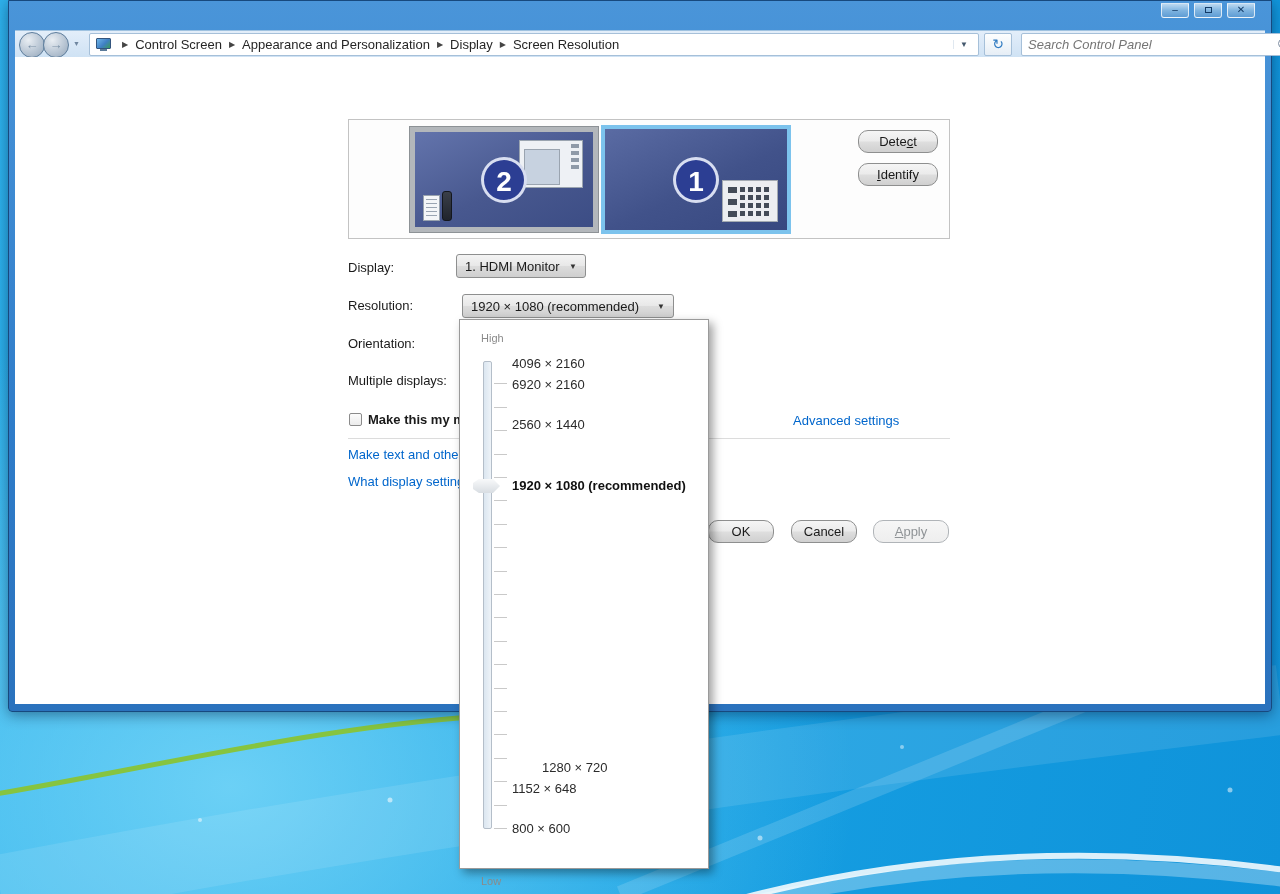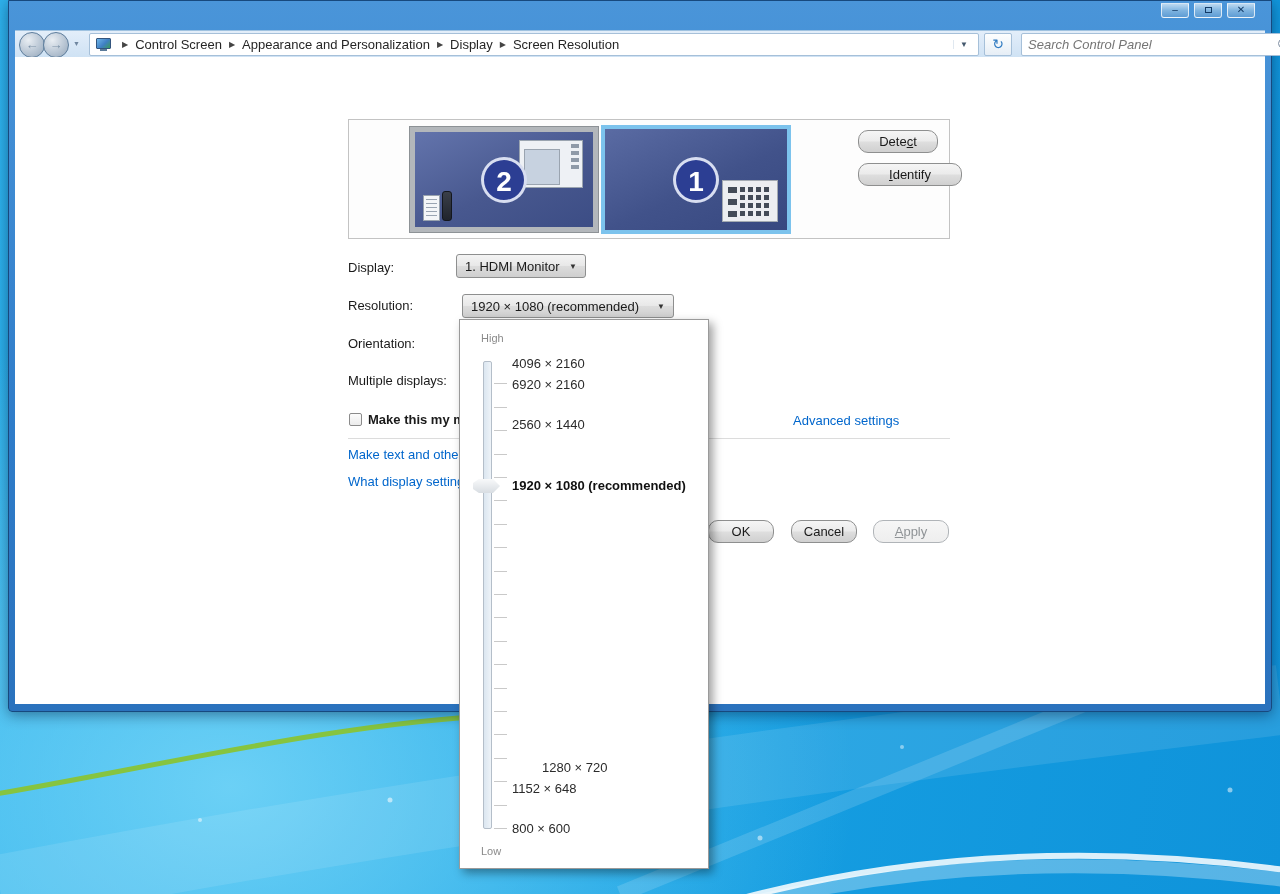--- a/index.html
+++ b/index.html
@@ -103,21 +103,21 @@
 
   
   .btn { position:absolute; height:23px; border:1px solid #8e8f8f; border-radius:10px;
     background:linear-gradient(180deg,#f5f5f5 0%, #ebebeb 48%, #dedede 52%, #d0d0d0 100%);
     font-size:13px; color:#1a1a1a; text-align:center; line-height:21px; cursor:pointer; }
   .btn u { text-decoration:underline; }
   .btn.disabled { border-color:#b0b4b8; color:#8f9396; cursor:default;
     background:linear-gradient(180deg,#f6f6f6,#eeeeee); }
 
   .detect { left:843px; top:73px; width:80px; }
-  .identify { left:843px; top:106px; width:104px; }
+  .identify { left:843px; top:106px; width:80px; }
 
   
   .flabel { position:absolute; left:333px; font-size:13px; color:#1a1a1a; }
   .combo { position:absolute; height:24px; border:1px solid #8e8f8f; border-radius:3px;
     background:linear-gradient(180deg,#f4f4f4,#e8e8e8 48%,#dcdcdc 52%,#cfcfcf);
     font-size:13px; color:#1a1a1a; display:flex; align-items:center; padding:0 8px; cursor:pointer; }
   .combo .arrow { margin-left:auto; font-size:9px; color:#333; padding-left:8px; }
   .combo-display { left:441px; top:197px; width:130px; }
   .combo-res { left:447px; top:237px; width:212px; }
 
@@ -135,21 +135,21 @@
 
   .okbtn { left:693px; top:463px; width:66px; }
   .cancelbtn { left:776px; top:463px; width:66px; }
   .applybtn { left:858px; top:463px; width:76px; }
 
   
   .popup { position:absolute; left:459px; top:319px; width:250px; height:550px; z-index:5;
     background:#fff; border:1px solid #9a9a9a;
     box-shadow:4px 4px 9px rgba(0,0,0,.38); }
   .hl-label { position:absolute; left:21px; font-size:11px; color:#8a8a8a; }
-  .high { top:12px; } .low { top:525px; }
+  .high { top:12px; } .low { top:555px; }
   .groove { position:absolute; left:23px; top:41px; width:9px; height:468px;
     background:linear-gradient(90deg,#dbe6f0,#eef3f8); border:1px solid #b4bec9; border-radius:2px; }
   .ticks { position:absolute; left:34px; top:41px; width:13px; height:470px;
     background:repeating-linear-gradient(180deg, transparent 0 22.4px, #c9c9c9 22.4px 23.4px); }
   .thumb { position:absolute; left:13px; top:159px; width:27px; height:14px;
     background:linear-gradient(180deg,#f8f9fa,#d8dde2);
     clip-path:polygon(22% 0, 74% 0, 100% 50%, 74% 100%, 22% 100%, 0 72%, 0 28%);
     filter:drop-shadow(0 0 1px #6f7880); cursor:grab; }
   .res-item { position:absolute; left:52px; font-size:13px; color:#2b2b2b; white-space:nowrap; cursor:pointer; }
   .res-item.sel { font-weight:bold; color:#111; }

